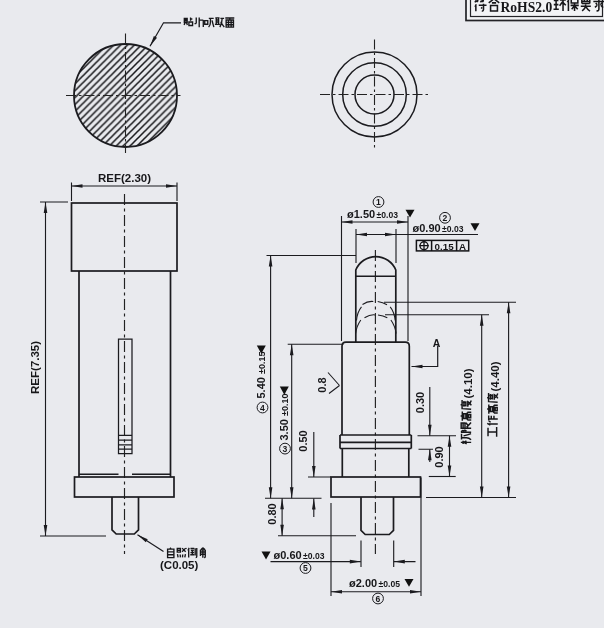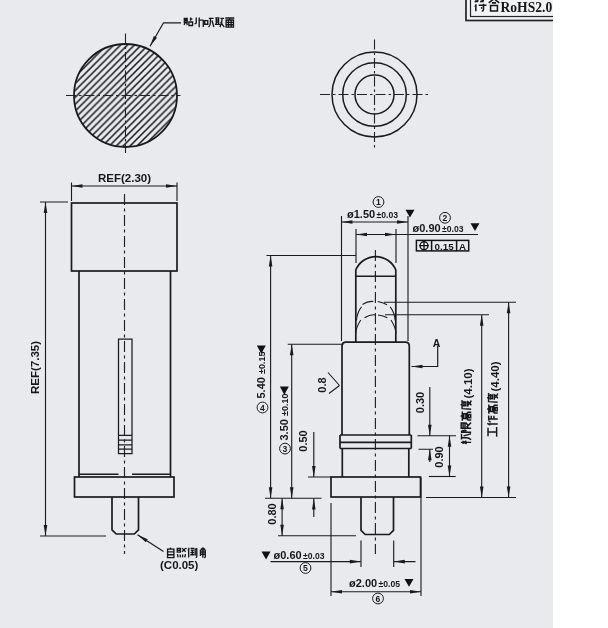--- a/index.html
+++ b/index.html
@@ -1,16 +1,16 @@
 <!DOCTYPE html>
 <html><head>
 <meta charset="utf-8">
 <style>
 html,body{margin:0;padding:0;background:#fff}
-#page{position:relative;width:553px;height:628px;background:#e9eaee;overflow:hidden}
+#page{position:relative;width:604px;height:628px;background:#e9eaee;overflow:hidden}
 svg{position:absolute;left:0;top:0}
 text{font-family:"Liberation Sans",sans-serif;fill:#17171a}
 .n{font-weight:bold}
 </style>
 </head>
 <body>
 <div id="page">
 <svg width="608" height="628" viewBox="0 0 608 628" style="filter:blur(0.3px)">
 <defs>
 <pattern id="hatch" patternUnits="userSpaceOnUse" width="6.9" height="6.9" patternTransform="rotate(0)">

